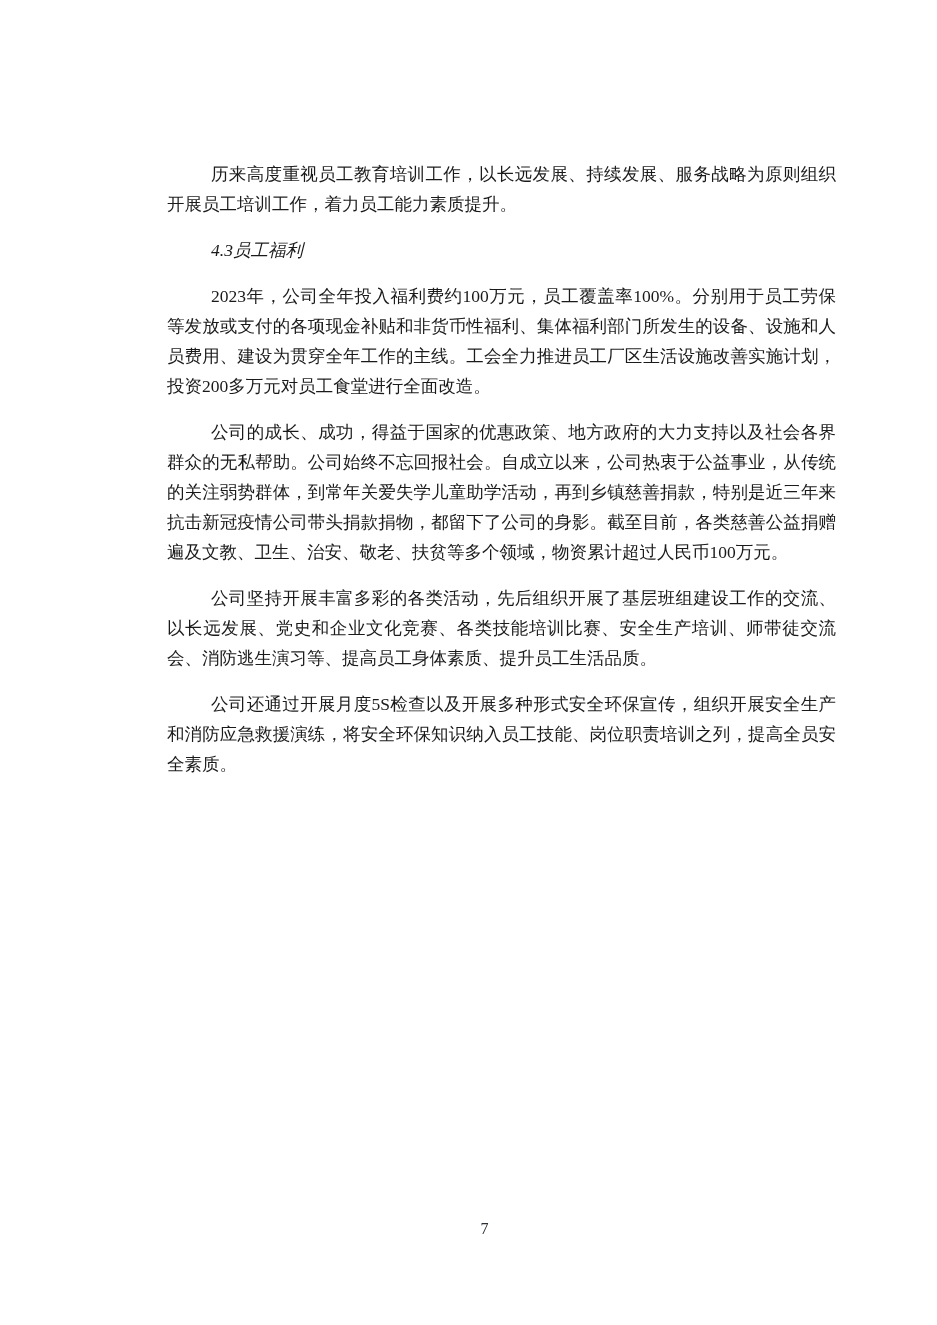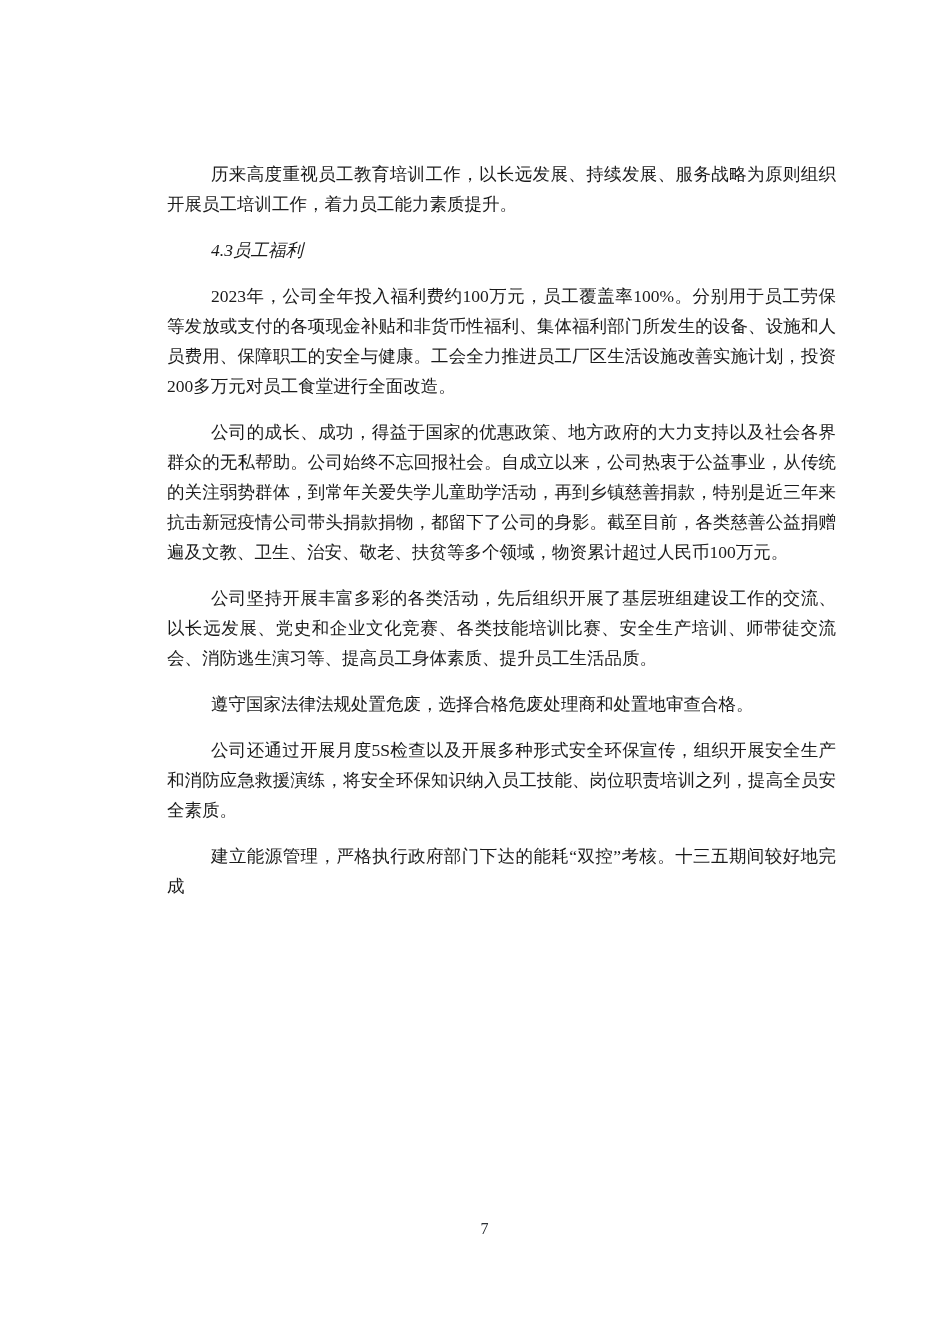--- a/index.html
+++ b/index.html
@@ -48,21 +48,19 @@
     color: #2a2f35;
   }
 </style>
 </head>
 <body>
 
 <div class="page">
   <div class="content">
     <p class="block">历来高度重视员工教育培训工作，以长远发展、持续发展、服务战略为原则组织开展员工培训工作，着力员工能力素质提升。</p>
     <p class="block heading">4.3员工福利</p>
-    <p class="block">2023年，公司全年投入福利费约100万元，员工覆盖率100%。分别用于员工劳保等发放或支付的各项现金补贴和非货币性福利、集体福利部门所发生的设备、设施和人员费用、保障职工的安全与健康。工会全力推进员工厂区生活设施改善实施计划，投资200多万元对员工食堂进行全面改造。</p>
+    <p class="block">2023年，公司全年投入福利费约100万元，员工覆盖率100%。分别用于员工劳保等发放或支付的各项现金补贴和非货币性福利、集体福利部门所发生的设备、设施和人员费用、建设为贯穿全年工作的主线。工会全力推进员工厂区生活设施改善实施计划，投资200多万元对员工食堂进行全面改造。</p>
     <p class="block">公司的成长、成功，得益于国家的优惠政策、地方政府的大力支持以及社会各界群众的无私帮助。公司始终不忘回报社会。自成立以来，公司热衷于公益事业，从传统的关注弱势群体，到常年关爱失学儿童助学活动，再到乡镇慈善捐款，特别是近三年来抗击新冠疫情公司带头捐款捐物，都留下了公司的身影。截至目前，各类慈善公益捐赠遍及文教、卫生、治安、敬老、扶贫等多个领域，物资累计超过人民币100万元。</p>
     <p class="block">公司坚持开展丰富多彩的各类活动，先后组织开展了基层班组建设工作的交流、以长远发展、党史和企业文化竞赛、各类技能培训比赛、安全生产培训、师带徒交流会、消防逃生演习等、提高员工身体素质、提升员工生活品质。</p>
-    <p class="block">遵守国家法律法规处置危废，选择合格危废处理商和处置地审查合格。</p>
     <p class="block">公司还通过开展月度5S检查以及开展多种形式安全环保宣传，组织开展安全生产和消防应急救援演练，将安全环保知识纳入员工技能、岗位职责培训之列，提高全员安全素质。</p>
-    <p class="block">建立能源管理，严格执行政府部门下达的能耗“双控”考核。十三五期间较好地完成</p>
   </div>
   <div class="page-footer">7</div>
 </div>
 
 </body></html>

